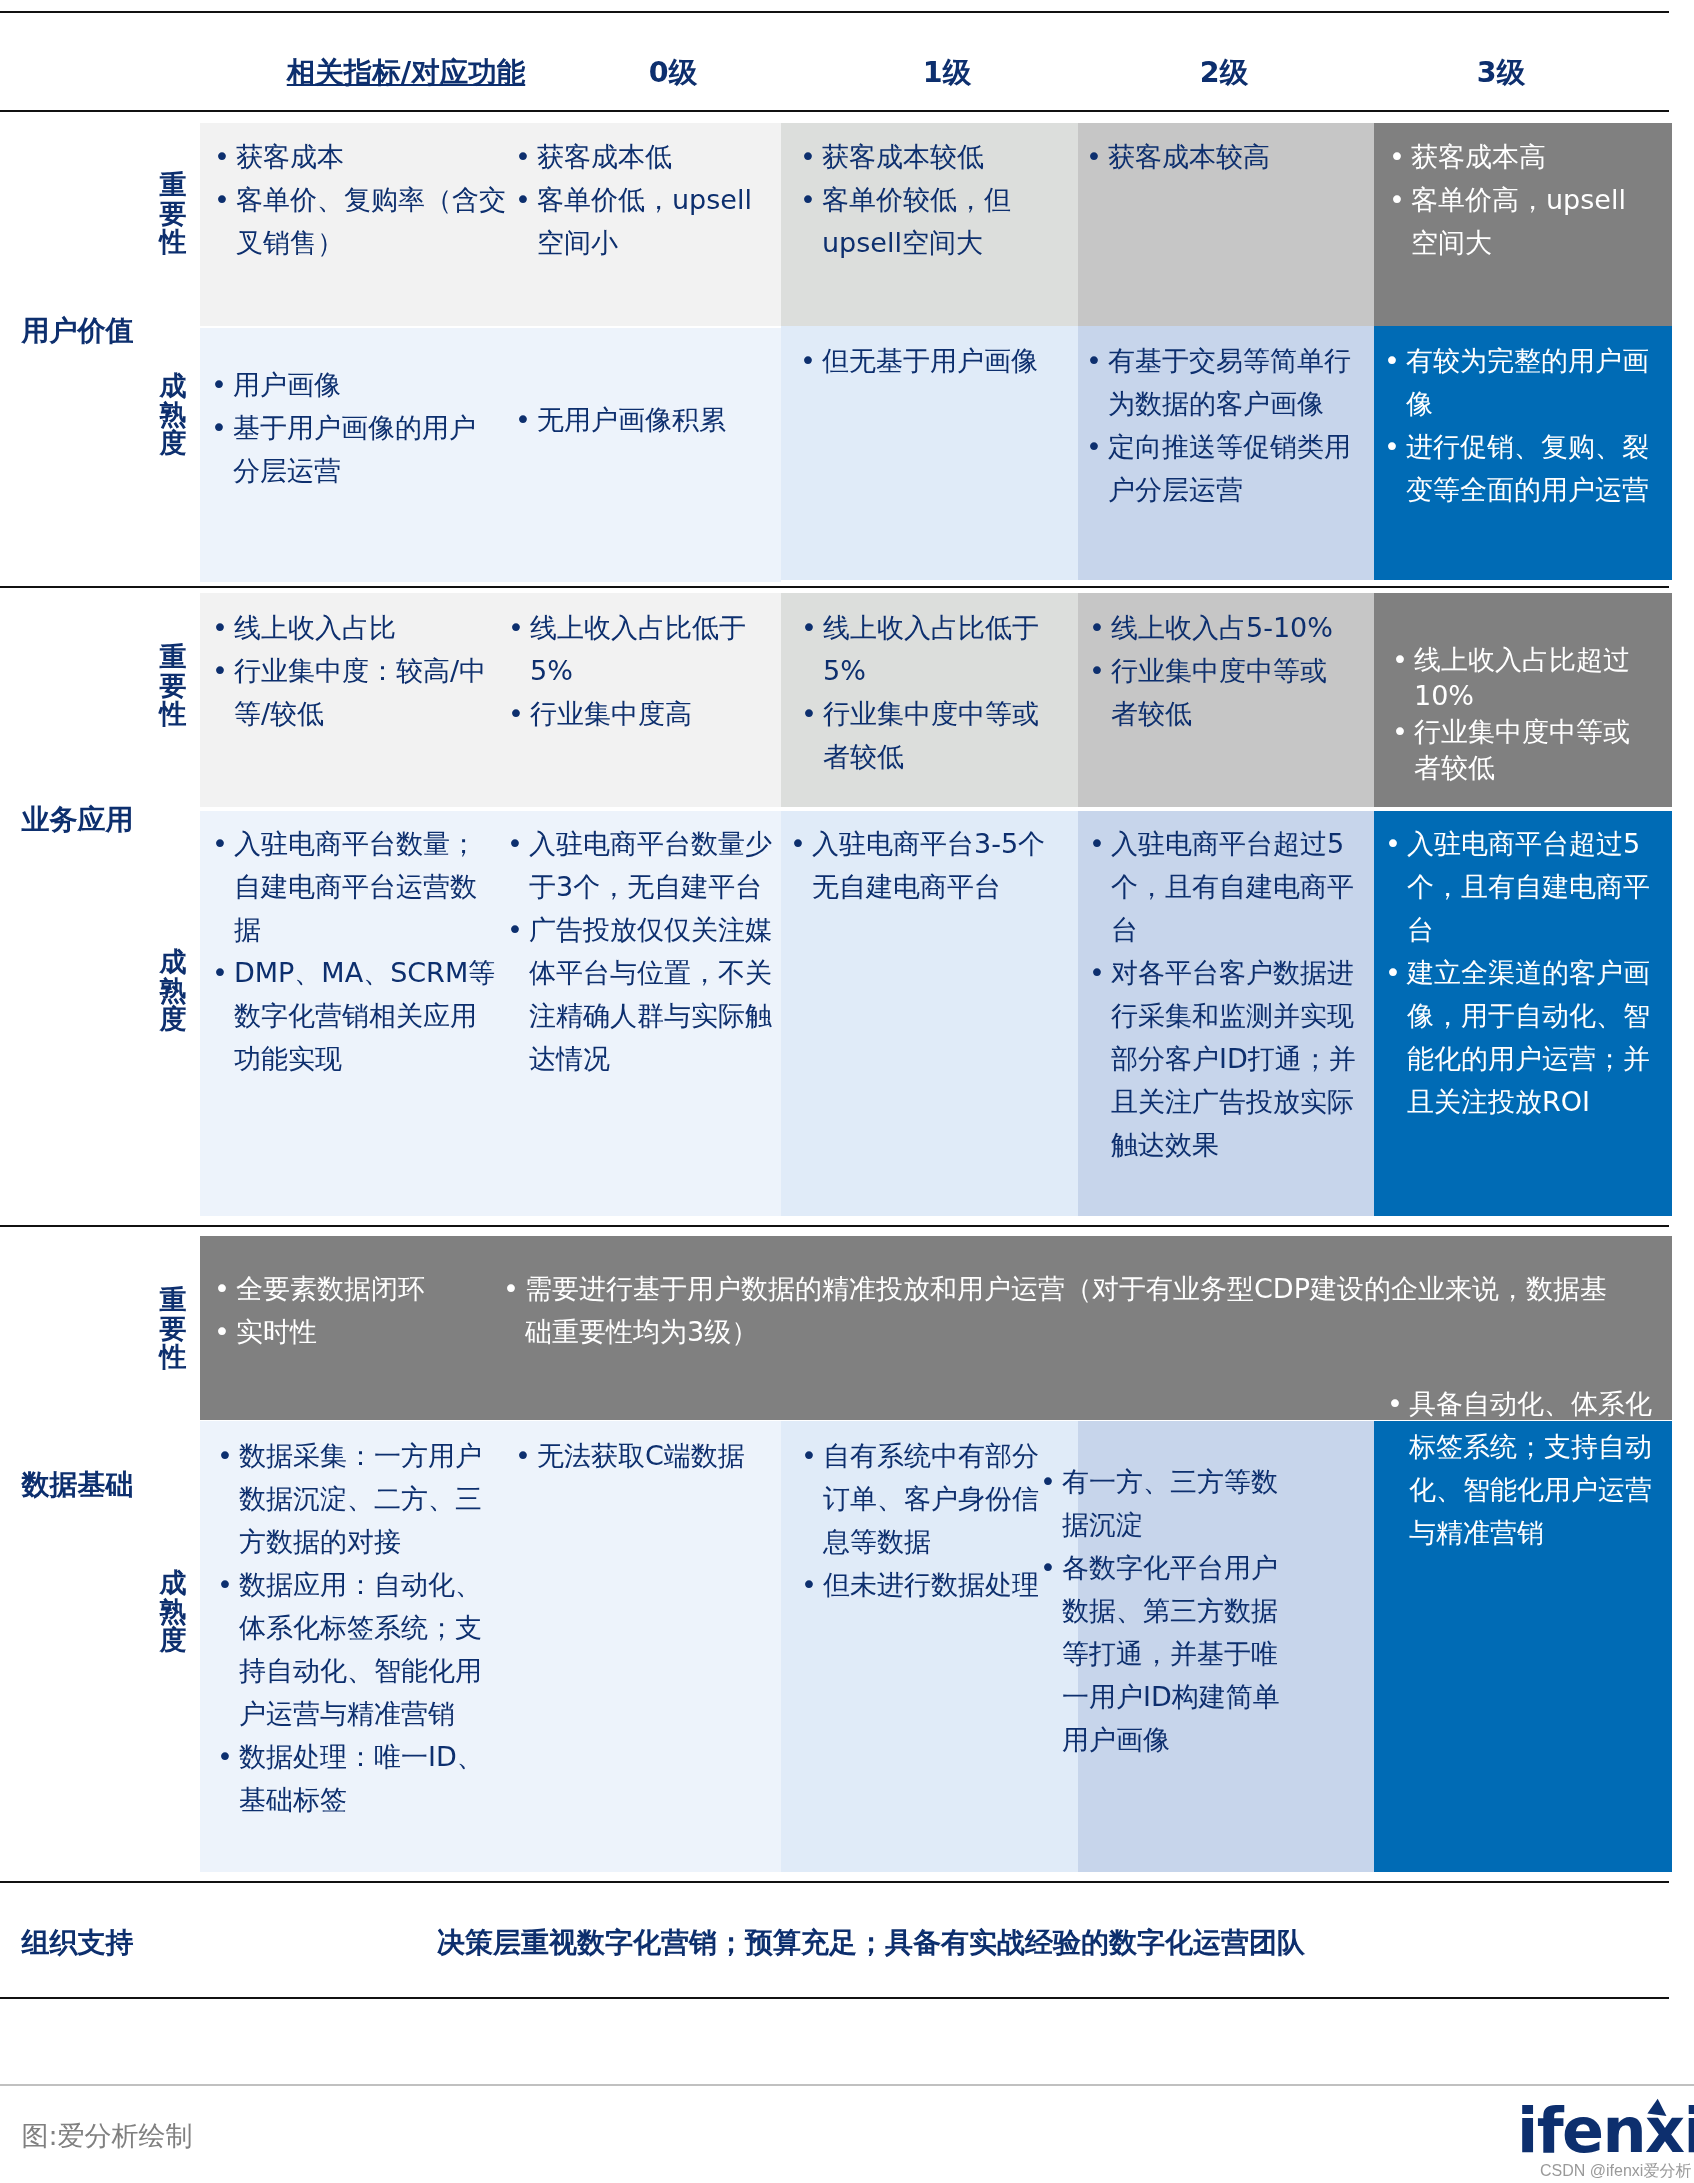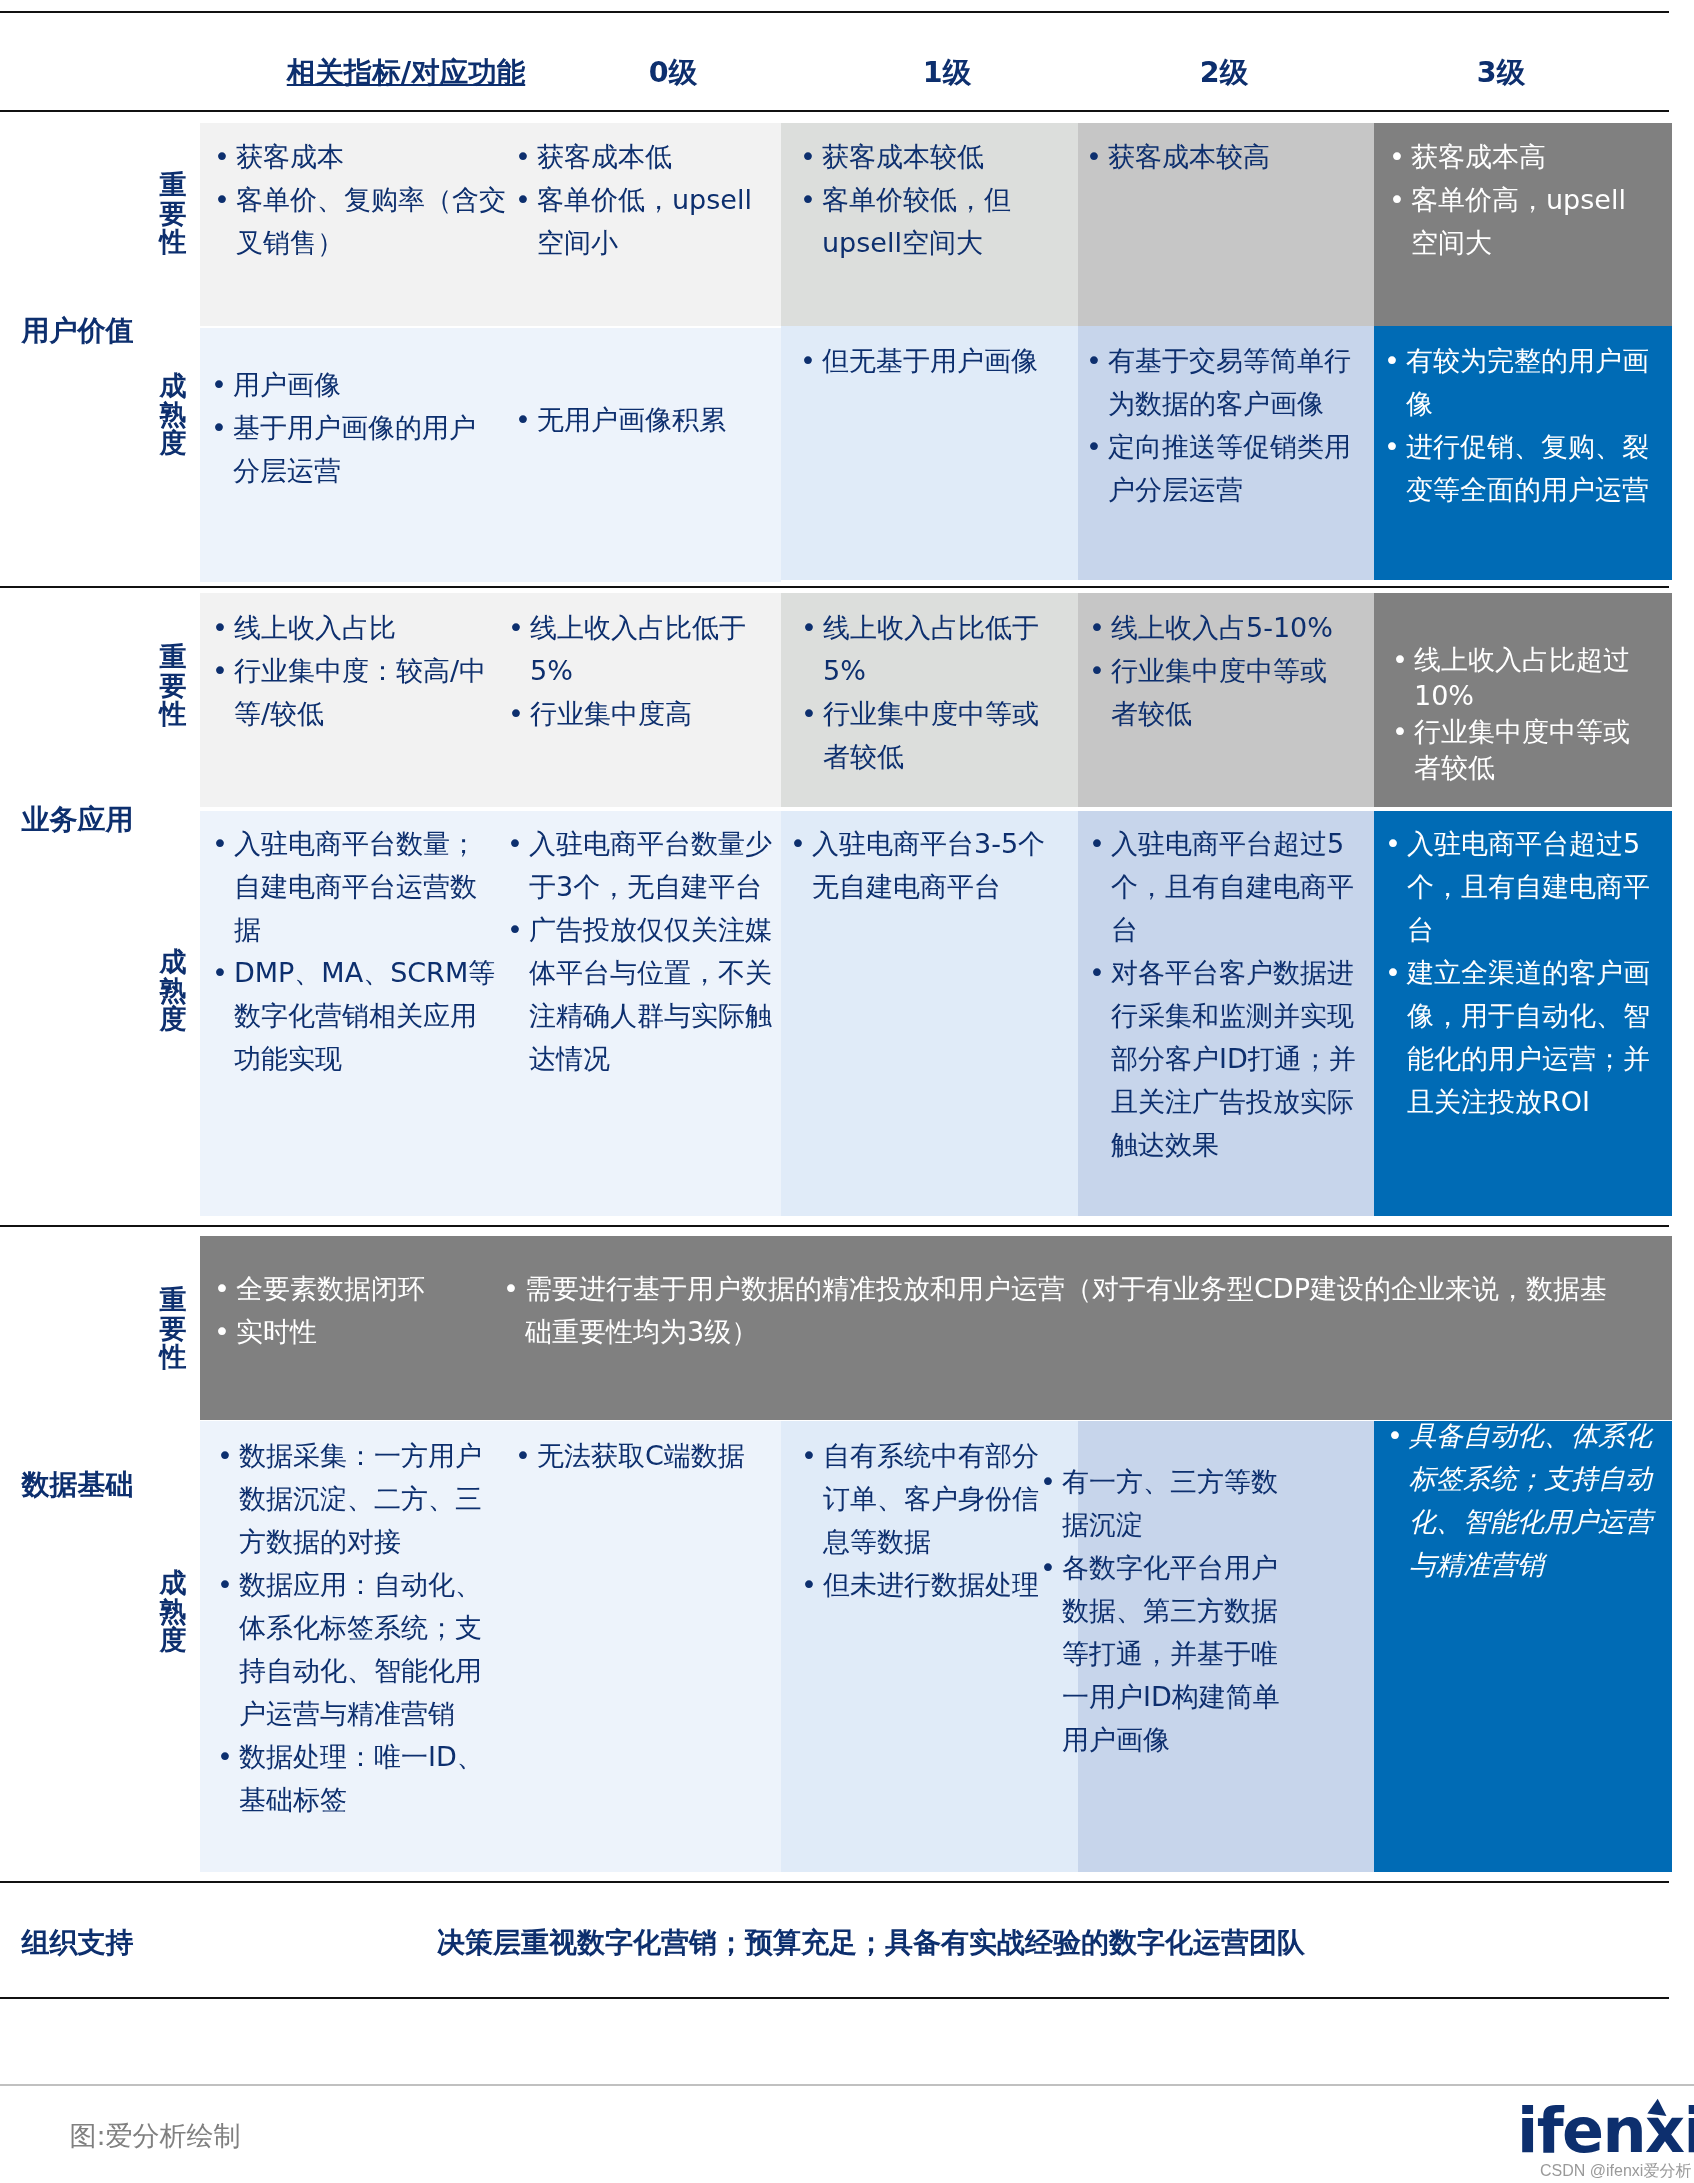--- a/index.html
+++ b/index.html
@@ -23,21 +23,21 @@
   .c-g0 { background: #f2f2f2; }
   .c-g1 { background: #dcdedc; }
   .c-g2 { background: #c6c6c6; }
   .c-g3 { background: #808080; }
   .c-b0 { background: #edf3fb; }
   .c-b1 { background: #e0ebf8; }
   .c-b2 { background: #c7d5eb; }
   .c-b3 { background: #006bb5; }
   .org-text { position: absolute; left: 437px; top: 1925px; font-size: 28px; font-weight: bold;
               color: #0d2f6e; white-space: nowrap; line-height: 36px; }
-  .caption { position: absolute; left: 21.4px; top: 2118px; font-size: 27px; color: #808080; line-height: 35px; white-space: nowrap; margin-left: 48px; }
+  .caption { position: absolute; left: 21.4px; top: 2118px; font-size: 27px; color: #808080; line-height: 35px; white-space: nowrap; }
   .logo { position: absolute; left: 1517px; top: 2099px; font-size: 62px; font-weight: bold; color: #0d2f6e;
           letter-spacing: -1.6px; line-height: 63px; font-family: "DejaVu Sans", sans-serif; }
   .logo-accent { position: absolute; left: 1651px; top: 2102px; width: 0; height: 0;
                  border-left: 17.4px solid #0d2f6e; border-top: 9.5px solid transparent; border-bottom: 9.5px solid transparent;
                  transform: rotate(35deg); }
   .watermark { position: absolute; left: 1540px; top: 2161px; font-size: 16px; color: #9a9a9a; white-space: nowrap;
                font-family: "Liberation Sans", sans-serif; }
 </style>
 </head>
 <body>
@@ -251,21 +251,21 @@
         <li>自有系统中有部分订单、客户身份信息等数据</li>
         <li>但未进行数据处理</li>
       </ul>
   </div>
   <div class="txt dark" style="left:1040px;top:1434px;width:258px;margin-top:26px;">
     <ul>
         <li>有一方、三方等数据沉淀</li>
         <li>各数字化平台用户数据、第三方数据等打通，并基于唯一用户ID构建简单用户画像</li>
       </ul>
   </div>
-  <div class="txt light" style="left:1387px;top:1414px;width:282px;font-style:italic;">
+  <div class="txt light" style="left:1387px;top:1382px;width:282px;">
     <ul>
         <li>具备自动化、体系化标签系统；支持自动化、智能化用户运营与精准营销</li>
       </ul>
   </div>
 </div>
 
 <div>
   <div class="grp" style="top:1927px;">组织支持</div>
   <div class="org-text">决策层重视数字化营销；预算充足；具备有实战经验的数字化运营团队</div>
 </div>

